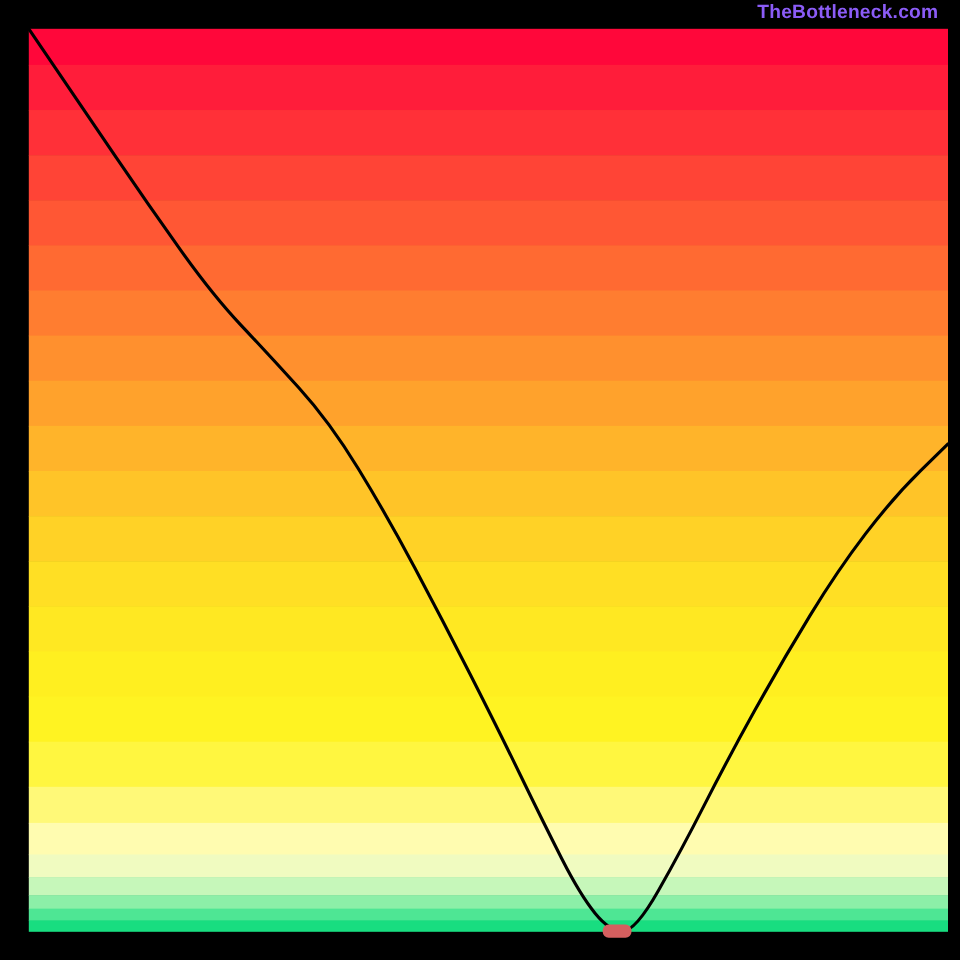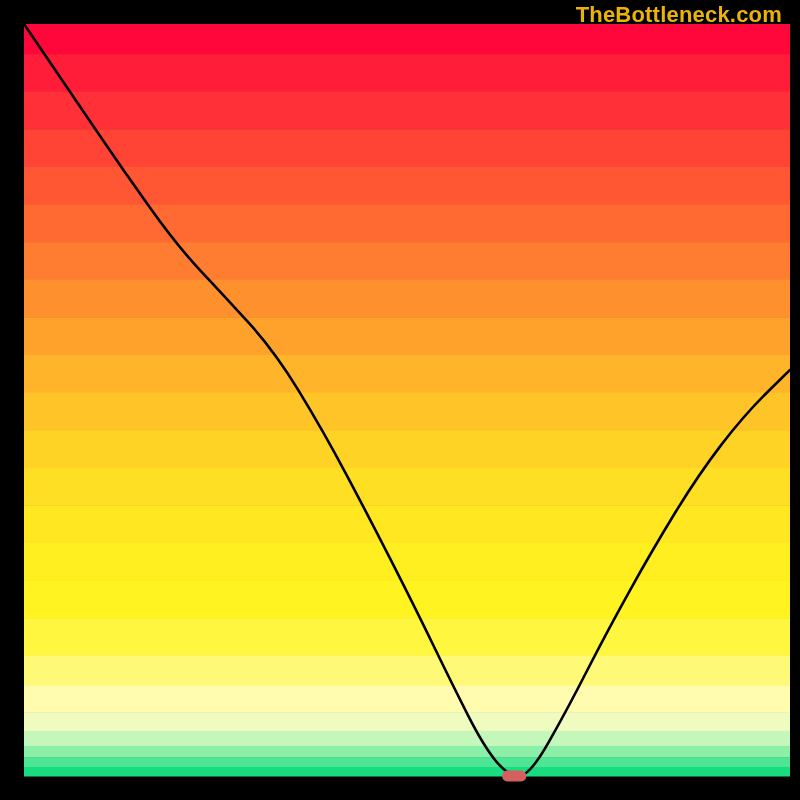--- a/index.html
+++ b/index.html
@@ -13,23 +13,23 @@
   .container {
     position: relative;
     width: 800px;
     height: 800px;
   }
   .watermark {
     position: absolute;
     top: 2px;
     right: 18px;
     font-family: Arial, Helvetica, sans-serif;
-    font-size: 22px;
+    font-size: 16px;
     font-weight: 600;
-    color: #eab308;
+    color: #8b5cf6;
     letter-spacing: 0.2px;
   }
   svg {
     position: absolute;
     top: 0;
     left: 0;
   }
   .curve {
     fill: none;
     stroke: #000000;

